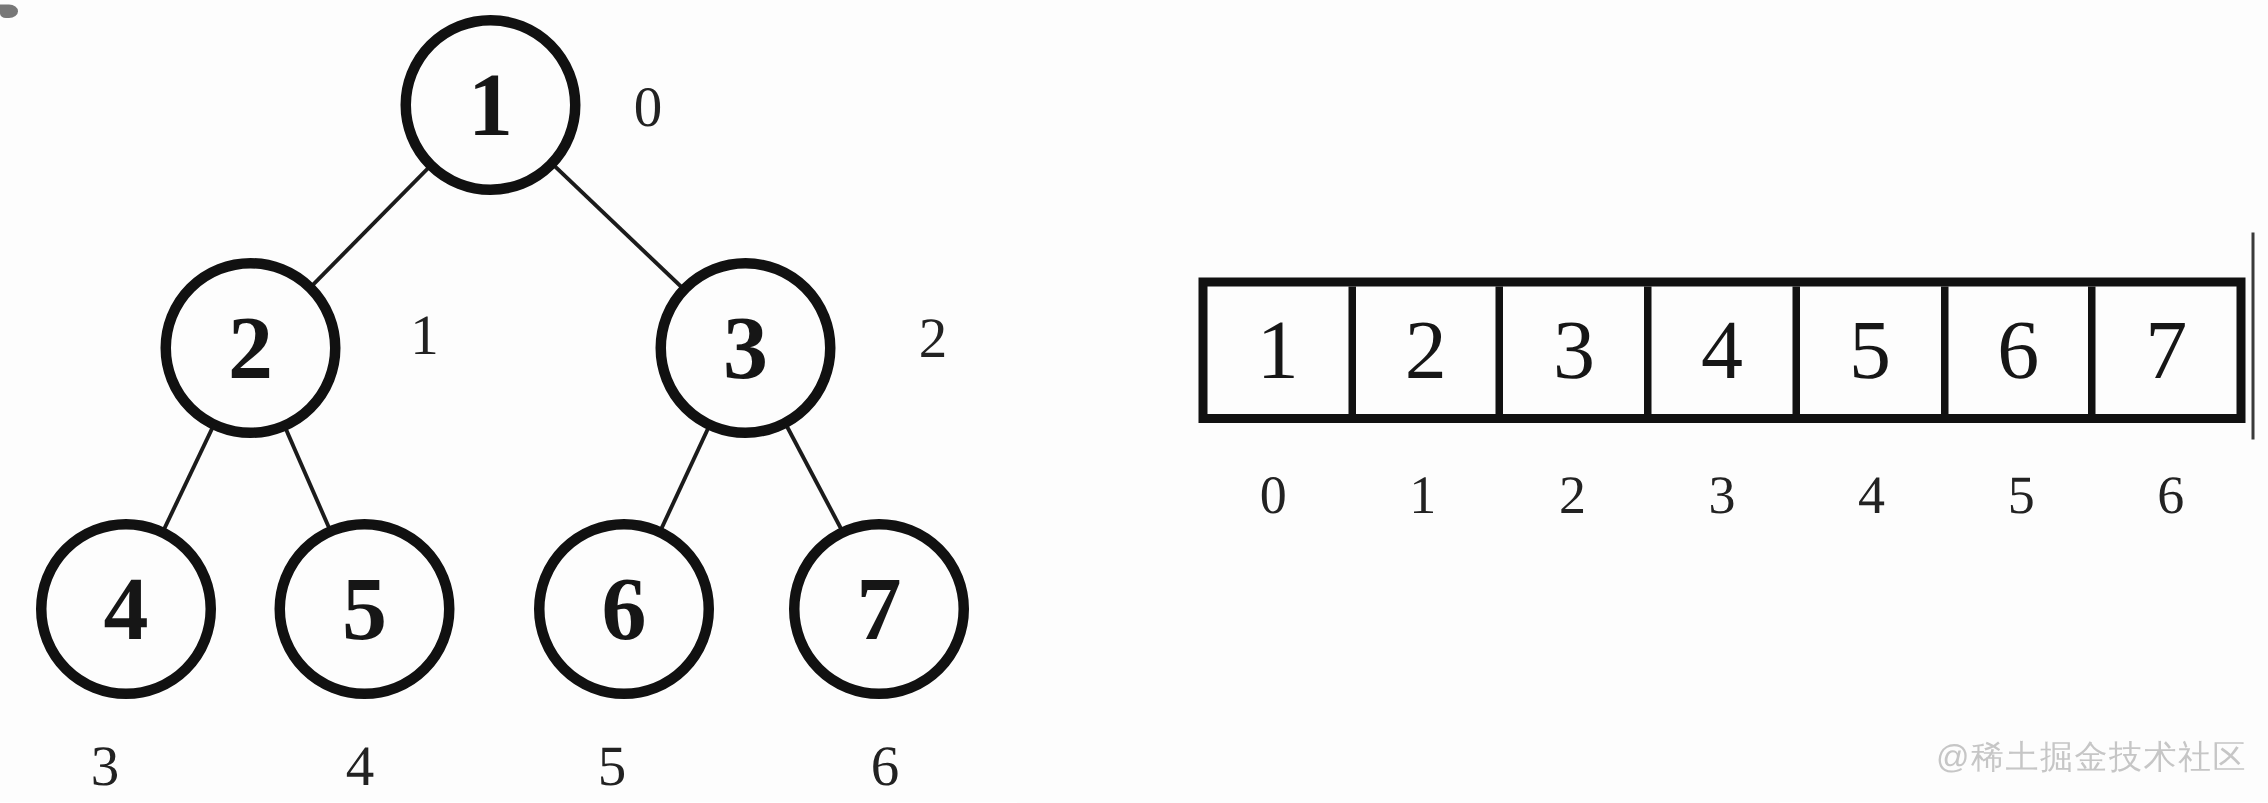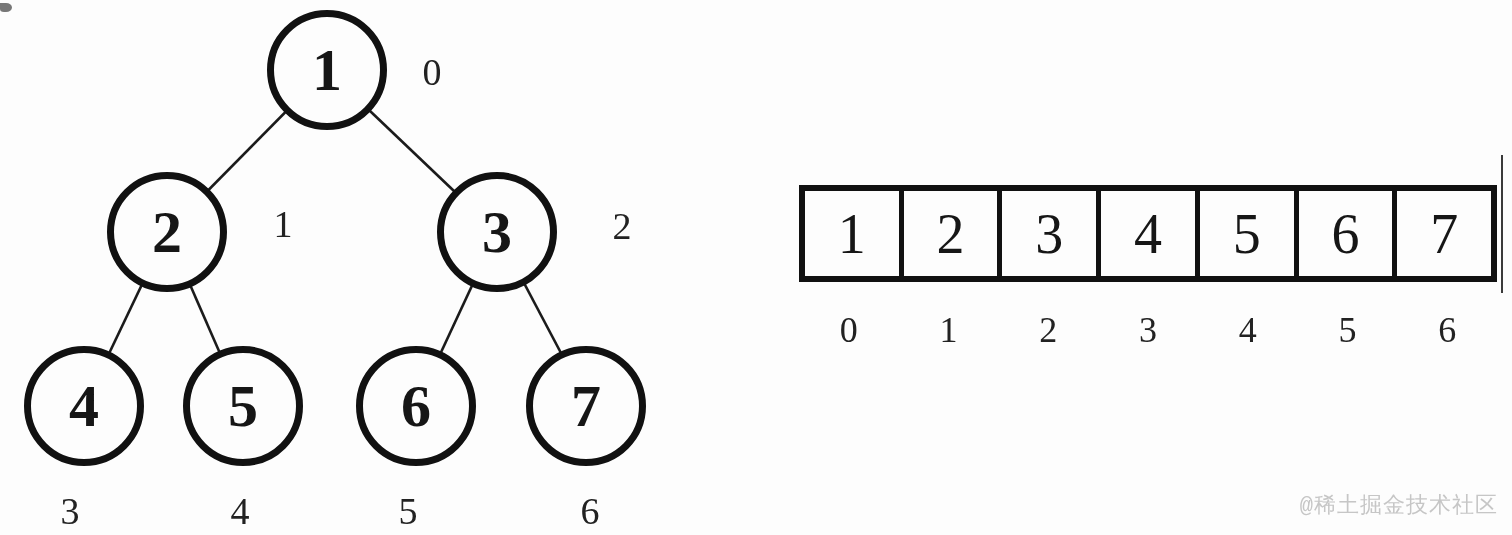--- a/index.html
+++ b/index.html
@@ -89,21 +89,21 @@
     width: 2px; height: 138px;
     background: #3a3a3a;
   }
   
   .watermark {
     position: absolute;
     right: 14px; top: 490px;
     font-size: 22px;
     letter-spacing: 1px;
     color: #c6c6c6;
-    font-family: Liberation Mono, monospace;
+    font-family: Liberation Sans, sans-serif;
   }
   .speck {
     position: absolute;
     left: 0; top: 3px;
     width: 12px; height: 9px;
     background: #4a4a4a;
     border-radius: 0 60% 60% 40%;
     opacity: .75;
   }
 </style>

